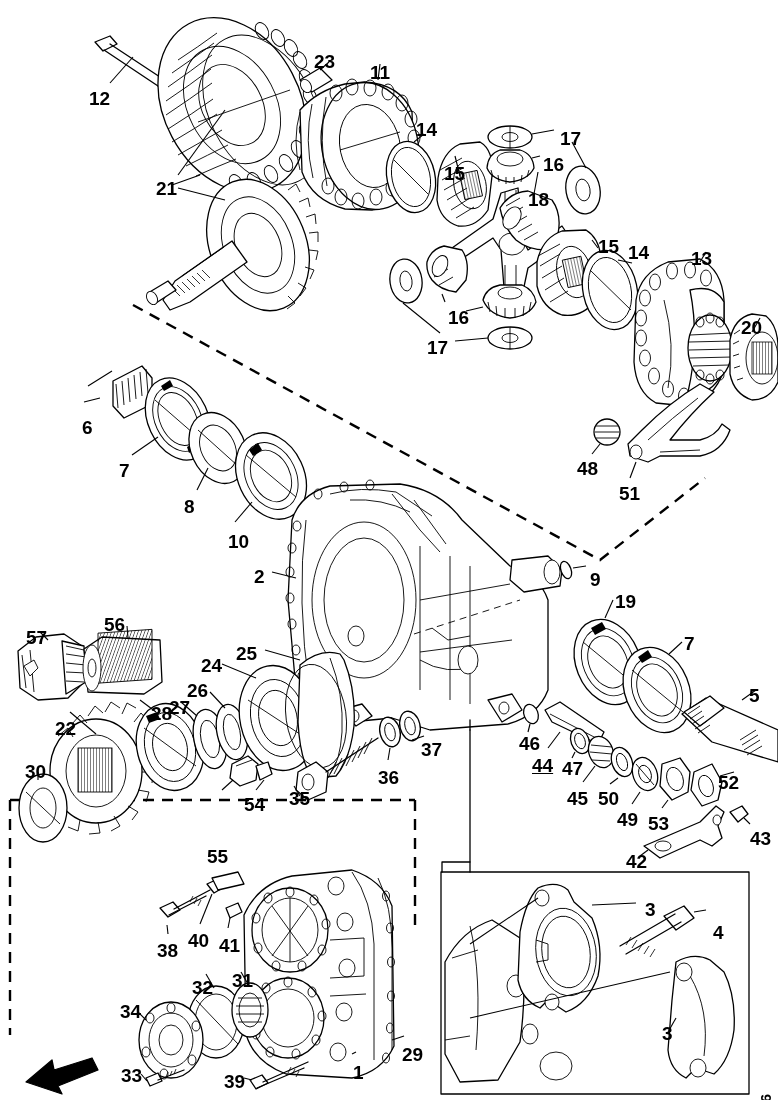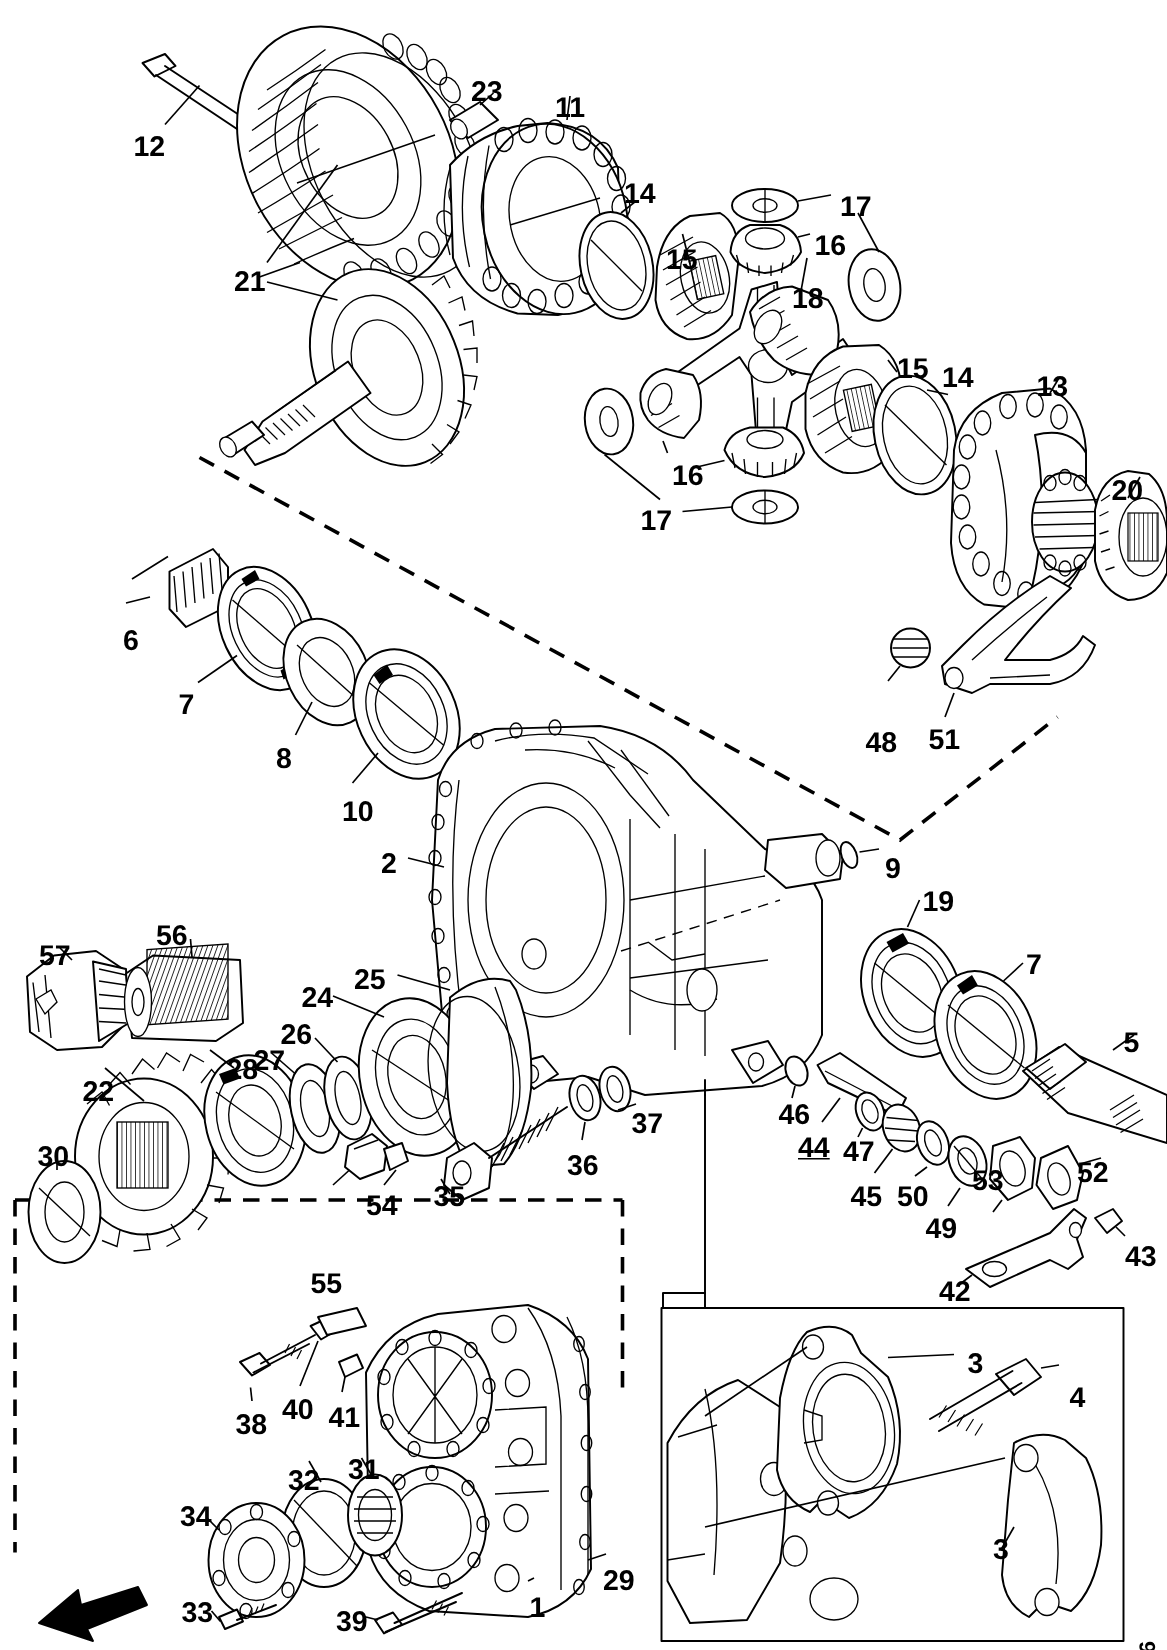--- a/index.html
+++ b/index.html
@@ -805,21 +805,21 @@
       <div class="callout" style="left: 444px; top: 164px;">15</div>
       <div class="callout" style="left: 560px; top: 129px;">17</div>
       <div class="callout" style="left: 543px; top: 155px;">16</div>
       <div class="callout" style="left: 528px; top: 190px;">18</div>
       <div class="callout" style="left: 448px; top: 308px;">16</div>
       <div class="callout" style="left: 427px; top: 338px;">17</div>
       <div class="callout" style="left: 598px; top: 237px;">15</div>
       <div class="callout" style="left: 628px; top: 243px;">14</div>
       <div class="callout" style="left: 691px; top: 249px;">13</div>
       <div class="callout" style="left: 741px; top: 318px;">20</div>
-      <div class="callout" style="left: 577px; top: 459px; margin-top: 27px;">48</div>
+      <div class="callout" style="left: 577px; top: 459px;">48</div>
       <div class="callout" style="left: 619px; top: 484px;">51</div>
       <div class="callout" style="left: 82px; top: 418px;">6</div>
       <div class="callout" style="left: 119px; top: 461px;">7</div>
       <div class="callout" style="left: 184px; top: 497px;">8</div>
       <div class="callout" style="left: 218px; top: 532px; margin-left: 10px;">10</div>
       <div class="callout" style="left: 254px; top: 567px;">2</div>
       <div class="callout" style="left: 590px; top: 570px;">9</div>
       <div class="callout" style="left: 615px; top: 592px;">19</div>
       <div class="callout" style="left: 684px; top: 634px;">7</div>
       <div class="callout" style="left: 749px; top: 686px;">5</div>
@@ -836,21 +836,21 @@
       <div class="callout" style="left: 244px; top: 795px;">54</div>
       <div class="callout" style="left: 289px; top: 789px;">35</div>
       <div class="callout" style="left: 378px; top: 768px;">36</div>
       <div class="callout" style="left: 421px; top: 740px;">37</div>
       <div class="callout" style="left: 519px; top: 734px;">46</div>
       <div class="callout" style="left: 532px; top: 756px; text-decoration: underline;">44</div>
       <div class="callout" style="left: 562px; top: 759px;">47</div>
       <div class="callout" style="left: 567px; top: 789px;">45</div>
       <div class="callout" style="left: 598px; top: 789px;">50</div>
       <div class="callout" style="left: 617px; top: 810px;">49</div>
-      <div class="callout" style="left: 648px; top: 778px; text-align: right;">53</div>
+      <div class="callout" style="left: 648px; top: 814px; text-align: right;">53</div>
       <div class="callout" style="left: 718px; top: 773px;">52</div>
       <div class="callout" style="left: 626px; top: 852px;">42</div>
       <div class="callout" style="left: 750px; top: 829px;">43</div>
       <div class="callout" style="left: 157px; top: 941px;">38</div>
       <div class="callout" style="left: 188px; top: 931px;">40</div>
       <div class="callout" style="left: 219px; top: 936px;">41</div>
       <div class="callout" style="left: 192px; top: 978px;">32</div>
       <div class="callout" style="left: 232px; top: 971px;">31</div>
       <div class="callout" style="left: 120px; top: 1002px;">34</div>
       <div class="callout" style="left: 121px; top: 1066px;">33</div>

